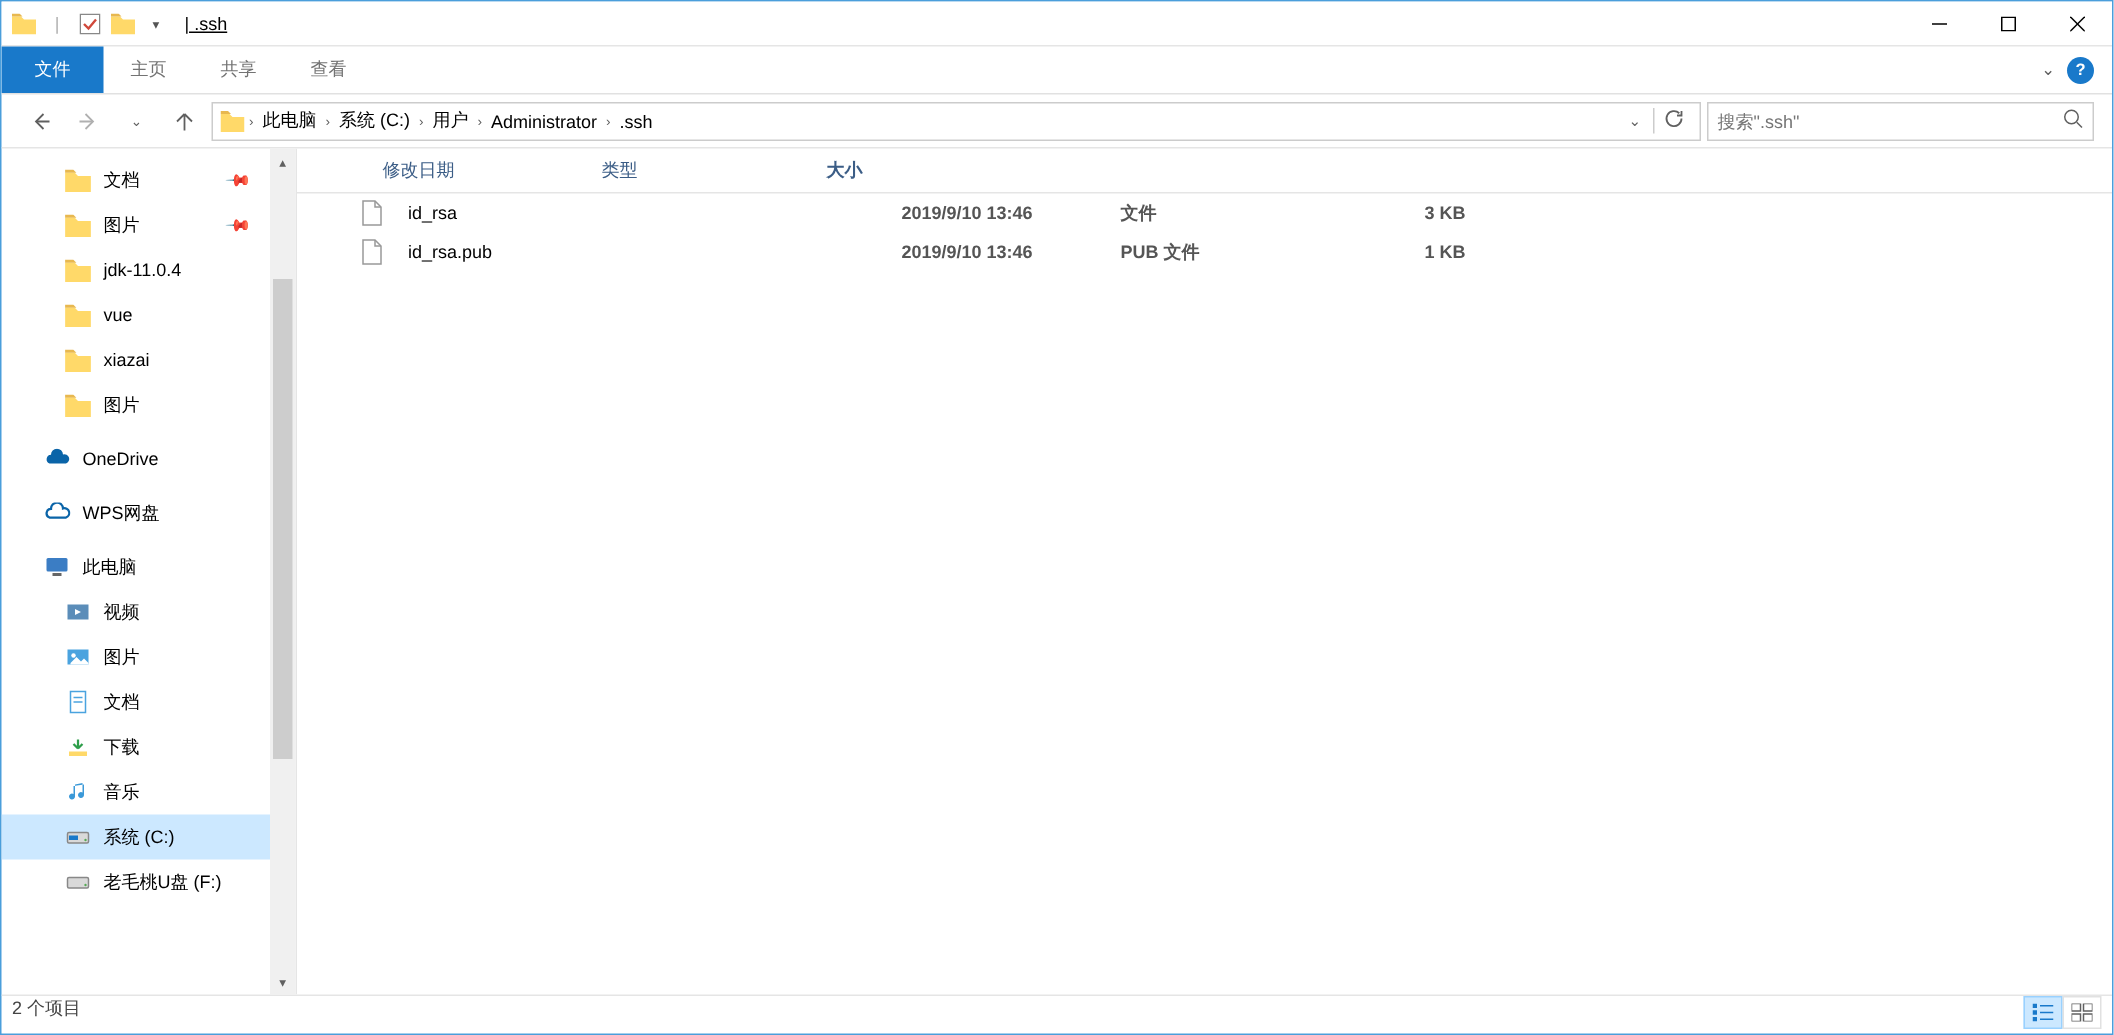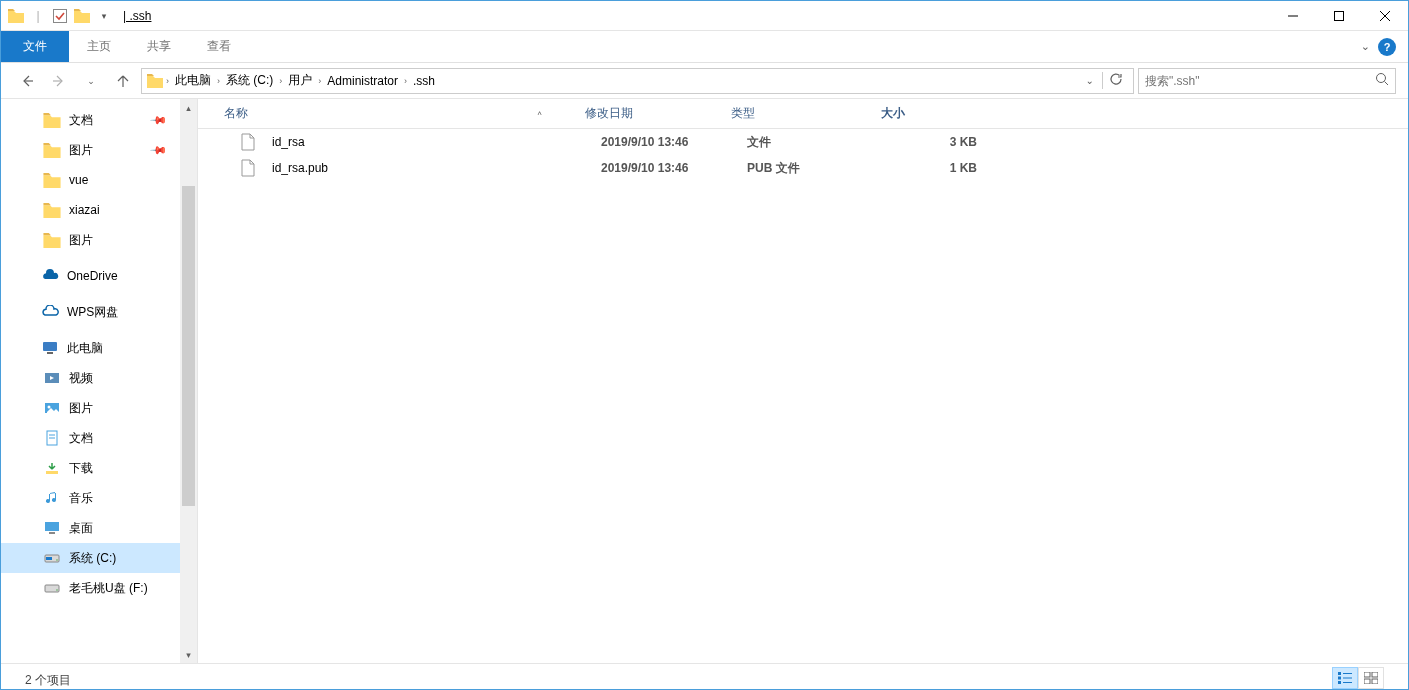--- a/index.html
+++ b/index.html
@@ -31,21 +31,21 @@
 .search-box { width: 258px; height: 26px; border: 1px solid #cccccc; display: flex; align-items: center; padding: 0 6px; color: #757575; }
 .search-box input { border: none; outline: none; flex: 1; color: #757575; font-size: 12px; }
 .search-icon-right { margin-left: auto; color: #606060; }
 
 
 .main { flex: 1; display: flex; overflow: hidden; }
 
 
 .sidebar-wrap { width: 197px; display: flex; border-right: 1px solid #e5e5e5; }
 .sidebar { flex: 1; overflow: hidden; padding-top: 6px; }
-.sb-item { height: 30px; display: flex; align-items: center; padding-left: 40px; gap: 8px; position: relative; }
+.sb-item { height: 30px; display: flex; align-items: center; padding-left: 28px; gap: 8px; position: relative; }
 .sb-item.indent1 { padding-left: 42px; }
 .sb-item.indent2 { padding-left: 42px; }
 .sb-item.selected { background: #cce8ff; }
 .sb-item .pin { margin-left: auto; margin-right: 14px; color: #6b6b6b; transform: rotate(45deg); font-size: 11px; }
 .sb-icon { width: 18px; height: 18px; display: flex; align-items: center; justify-content: center; }
 .sb-scroll { width: 17px; background: #f0f0f0; display: flex; flex-direction: column; }
 .sb-scroll-btn { height: 17px; display: flex; align-items: center; justify-content: center; color: #606060; font-size: 9px; }
 .sb-scroll-track { flex: 1; position: relative; }
 .sb-scroll-thumb { position: absolute; left: 2px; right: 2px; top: 70px; height: 320px; background: #cdcdcd; }
 
@@ -58,21 +58,21 @@
 .col.type { width: 150px; }
 .col.size { width: 92px; text-align: right; }
 .sort-ind { font-size: 8px; color: #606060; }
 .list-body { flex: 1; }
 .row { height: 26px; display: flex; align-items: center; padding-left: 36px; }
 .row .col { color: #000; }
 .row .col.date, .row .col.type, .row .col.size { color: #555; font-weight: bold; }
 .file-icon { width: 16px; height: 20px; display: inline-flex; align-items: center; justify-content: center; margin-right: 10px; }
 
 
-.statusbar { height: 26px; border-top: 1px solid #e5e5e5; display: flex; align-items: flex-end; padding: 0 24px; color: #444; }
+.statusbar { height: 26px; border-top: 1px solid #e5e5e5; display: flex; align-items: flex-start; padding: 0 7px; color: #444; }
 .status-right { margin-left: auto; display: flex; gap: 0; }
 .view-btn { width: 26px; height: 22px; border: 1px solid #e1e1e1; display: flex; align-items: center; justify-content: center; color: #606060; }
 .view-btn.active { background: #cce8ff; border-color: #99d1ff; color: #1979ca; }
 
 
 .folder-svg { fill: #ffd969; }
 </style>
 </head>
 <body>
 
@@ -222,20 +222,29 @@
           <span>图片</span>
           <span class="pin">📌</span>
         </div>
         <div class="sb-item indent1">
           <span class="sb-icon">
             <svg width="18" height="15" viewBox="0 0 16 14">
               <path d="M0 2h6l2 2h8v10H0z" fill="#ffd969"></path>
               <path d="M0 0h5l2 2H0z" fill="#e8b84f"></path>
             </svg>
           </span>
+          <span>jdk-11.0.4</span>
+        </div>
+        <div class="sb-item indent1">
+          <span class="sb-icon">
+            <svg width="18" height="15" viewBox="0 0 16 14">
+              <path d="M0 2h6l2 2h8v10H0z" fill="#ffd969"></path>
+              <path d="M0 0h5l2 2H0z" fill="#e8b84f"></path>
+            </svg>
+          </span>
           <span>vue</span>
         </div>
         <div class="sb-item indent1">
           <span class="sb-icon">
             <svg width="18" height="15" viewBox="0 0 16 14">
               <path d="M0 2h6l2 2h8v10H0z" fill="#ffd969"></path>
               <path d="M0 0h5l2 2H0z" fill="#e8b84f"></path>
             </svg>
           </span>
           <span>xiazai</span>
@@ -315,29 +324,20 @@
           </span>
           <span>下载</span>
         </div>
         <div class="sb-item indent2">
           <span class="sb-icon">
             <svg width="16" height="16">
               <path d="M6 3v8a2 2 0 1 1-1-1.7V4l7-1v7a2 2 0 1 1-1-1.7V2z" fill="#3b99d8"></path>
             </svg>
           </span>
           <span>音乐</span>
-        </div>
-        <div class="sb-item indent2">
-          <span class="sb-icon">
-            <svg width="16" height="14">
-              <rect x="1" y="1" width="14" height="9" fill="#4aa3df"></rect>
-              <rect x="5" y="11" width="6" height="2" fill="#888"></rect>
-            </svg>
-          </span>
-          <span>桌面</span>
         </div>
         <div class="sb-item indent2 selected">
           <span class="sb-icon">
             <svg width="16" height="12">
               <rect x="1" y="3" width="14" height="7" rx="1" fill="#d9d9d9" stroke="#888"></rect>
               <rect x="2" y="5" width="6" height="3" fill="#1979ca"></rect>
               <circle cx="13" cy="8" r="0.8" fill="#5a5"></circle>
             </svg>
           </span>
           <span>系统 (C:)</span>
@@ -356,24 +356,20 @@
       <div class="sb-scroll-btn">▴</div>
       <div class="sb-scroll-track">
           <div class="sb-scroll-thumb"></div>
         </div>
       <div class="sb-scroll-btn">▾</div>
     </div>
   </div>
 
   <div class="listpane">
     <div class="list-header">
-      <div class="col name">
-          <span>名称</span>
-          <span class="sort-ind" style="margin-left:auto;">˄</span>
-        </div>
       <div class="col date">修改日期</div>
       <div class="col type">类型</div>
       <div class="col size" style="text-align:left;font-weight:bold;">大小</div>
     </div>
     <div class="list-body" id="file-list">
         <div class="row">
           <div class="col name">
             <span class="file-icon">
               <svg width="14" height="18" viewBox="0 0 14 18">
                 <path d="M1 1h8l4 4v12H1z" fill="#fff" stroke="#999"></path>

